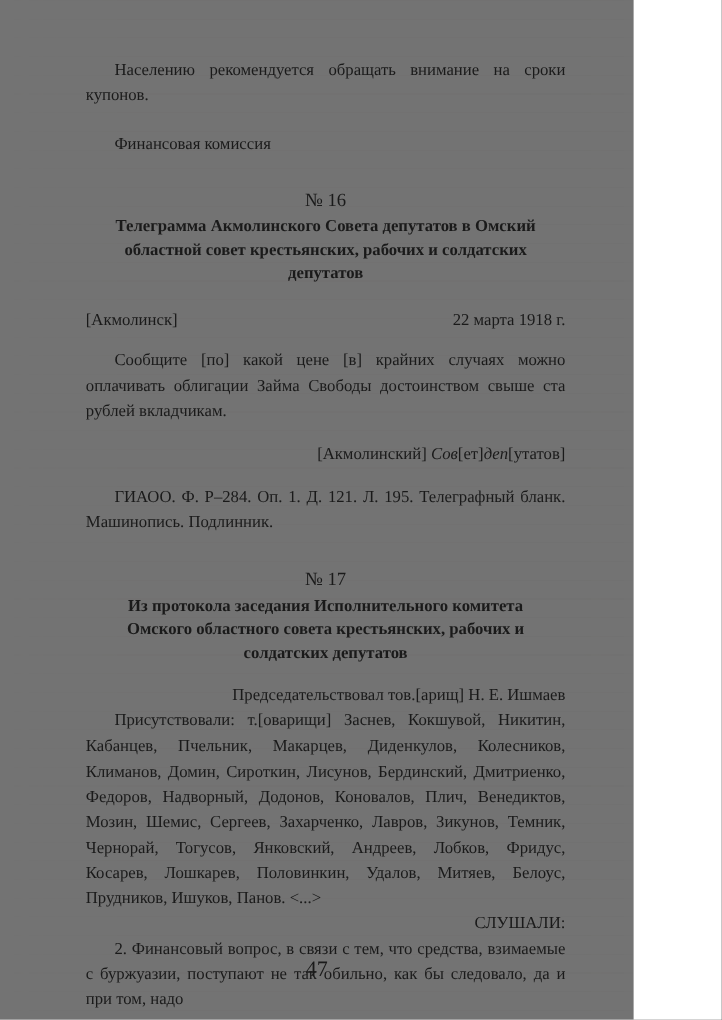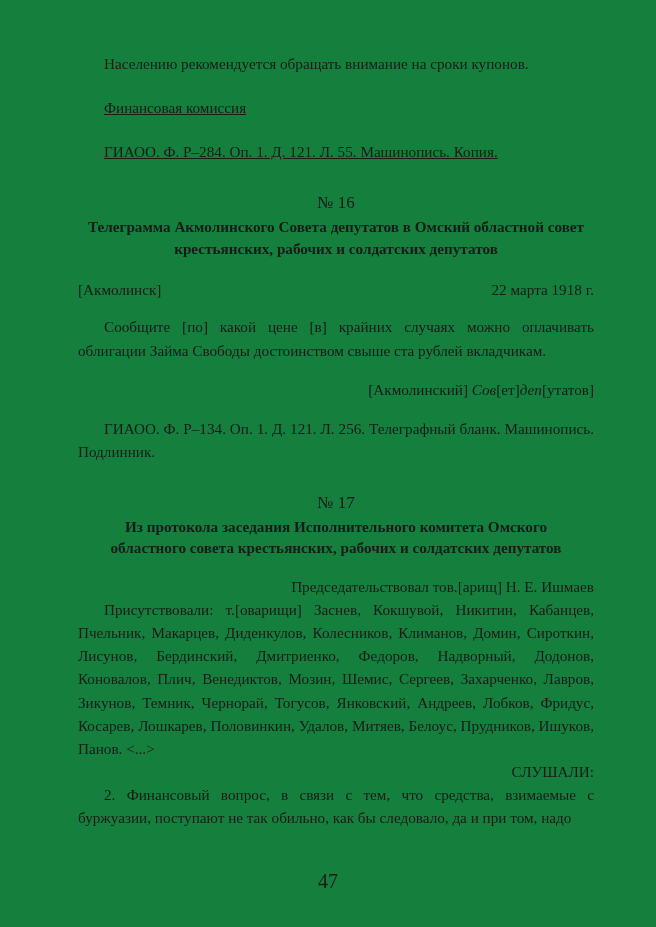--- a/index.html
+++ b/index.html
@@ -9,23 +9,23 @@
   body {
     width: 656px;
     height: 927px;
     background: #ffffff;
     font-family: "Liberation Serif", serif;
     color: #1a1a1a;
     overflow: hidden;
   }
   .page {
     position: relative;
-    width: 656px;
+    width: 576px;
     height: 927px;
-    background: #15803d;
+    background: #737373;
     box-sizing: border-box;
     padding: 52px 62px 0 78px;
   }
   
   .bleed {
     position: absolute;
     inset: 0;
     pointer-events: none;
     opacity: 0.055;
     background:
@@ -39,21 +39,21 @@
   }
   p {
     margin: 0;
     font-size: 15.2px;
     line-height: 1.52;
     text-align: justify;
   }
   .indent {
     text-indent: 26px;
   }
-  .gap-lg { margin-top: 21px; text-decoration: underline; }
+  .gap-lg { margin-top: 21px; }
   .gap-md { margin-top: 16px; }
   .doc-num {
     text-align: center;
     font-weight: normal;
     font-size: 17px;
     margin-top: 30px;
   }
   .doc-title {
     text-align: center;
     font-weight: bold;
@@ -89,37 +89,36 @@
 
 <div class="page">
   <div class="bleed"></div>
 
   <div class="content">
 
     <p class="indent">Населению рекомендуется обращать внимание на сроки купонов.</p>
 
     <p class="indent gap-lg">Финансовая комиссия</p>
 
-    <p class="indent gap-lg">ГИАОО. Ф. Р–284. Оп. 1. Д. 121. Л. 55. Машинопись. Копия.</p>
 
     <div class="doc-num">№ 16</div>
     <div class="doc-title">Телеграмма Акмолинского Совета депутатов в Омский областной совет крестьянских, рабочих и солдатских депутатов</div>
 
     <div class="meta-row">
       <span class="place">[Акмолинск]</span>
       <span class="date">22 марта 1918 г.</span>
     </div>
 
     <p class="indent gap-md">Сообщите [по] какой цене [в] крайних случаях можно оплачивать облигации Займа Свободы достоинством свыше ста рублей вкладчикам.</p>
 
     <p class="indent gap-md no-just">
       <span>[Акмолинский] </span><span class="italic">Сов</span><span>[ет]</span><span class="italic">деп</span><span>[утатов]</span>
     </p>
 
-    <p class="indent gap-md">ГИАОО. Ф. Р–134. Оп. 1. Д. 121. Л. 256. Телеграфный бланк. Машинопись. Подлинник.</p>
+    <p class="indent gap-md">ГИАОО. Ф. Р–284. Оп. 1. Д. 121. Л. 195. Телеграфный бланк. Машинопись. Подлинник.</p>
 
     <div class="doc-num">№ 17</div>
     <div class="doc-title">Из протокола заседания Исполнительного комитета Омского областного совета крестьянских, рабочих и солдатских депутатов</div>
 
 
     <p class="indent gap-md no-just">Председательствовал тов.[арищ] Н. Е. Ишмаев</p>
     <p class="indent">Присутствовали: т.[оварищи] Заснев, Кокшувой, Никитин, Кабанцев, Пчельник, Макарцев, Диденкулов, Колесников, Климанов, Домин, Сироткин, Лисунов, Бердинский, Дмитриенко, Федоров, Надворный, Додонов, Коновалов, Плич, Венедиктов, Мозин, Шемис, Сергеев, Захарченко, Лавров, Зикунов, Темник, Чернорай, Тогусов, Янковский, Андреев, Лобков, Фридус, Косарев, Лошкарев, Половинкин, Удалов, Митяев, Белоус, Прудников, Ишуков, Панов. &lt;...&gt;</p>
     <p class="indent no-just">СЛУШАЛИ:</p>
     <p class="indent">2. Финансовый вопрос, в связи с тем, что средства, взимаемые с буржуазии, поступают не так обильно, как бы следовало, да и при том, надо</p>
 

